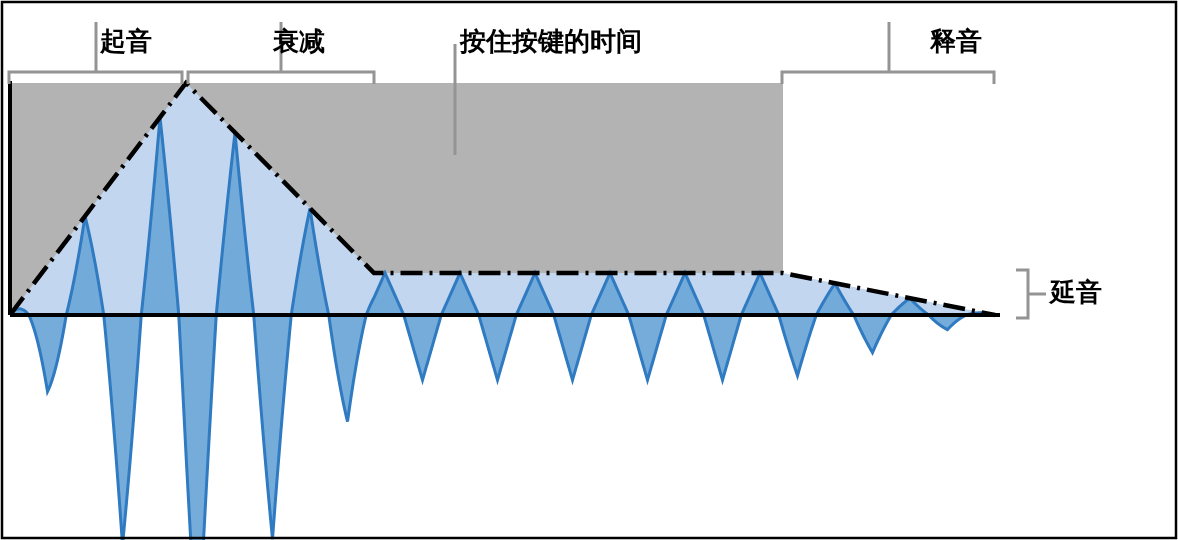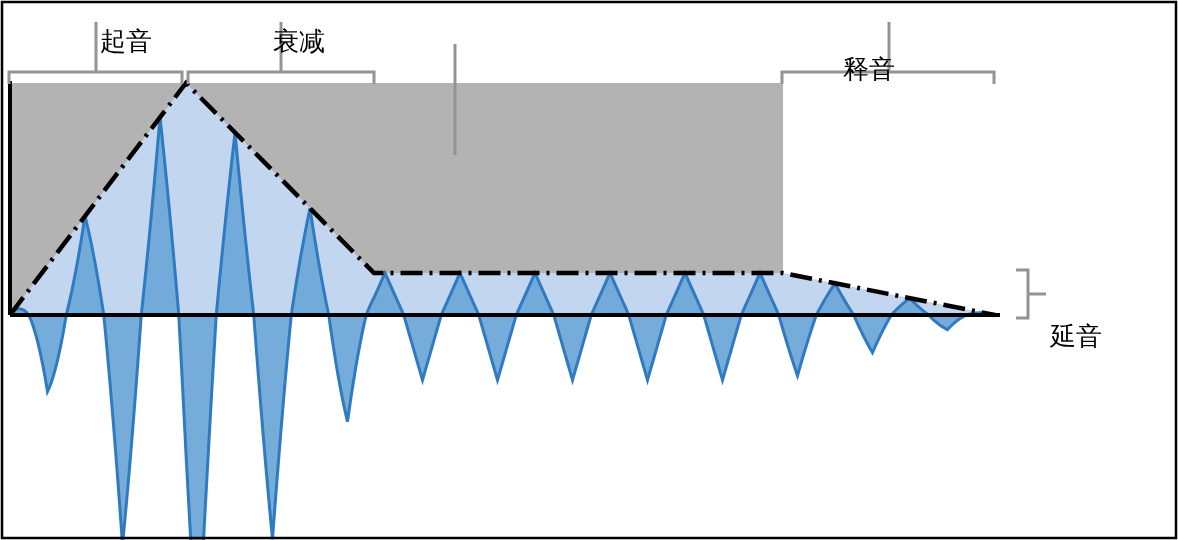--- a/index.html
+++ b/index.html
@@ -9,20 +9,21 @@
   }
   body {
     font-family: "Liberation Sans", "DejaVu Sans", sans-serif;
   }
   #stage {
     position: relative;
     width: 1178px;
     height: 540px;
     background: #ffffff;
     overflow: hidden;
+    font-weight: bold;
   }
   #figure {
     position: absolute;
     left: 0;
     top: 0;
     width: 1178px;
     height: 540px;
     display: block;
   }
   .lbl {
@@ -56,16 +57,17 @@
         <line x1="889" y1="22" x2="889" y2="72" stroke="#949494" stroke-width="3"></line>
         <line x1="455" y1="44" x2="455" y2="155" stroke="#949494" stroke-width="3"></line>
         <path d="M 1016 270 L 1028 270 L 1028 318 L 1016 318" fill="none" stroke="#949494" stroke-width="3"></path>
         <line x1="1028" y1="294" x2="1046" y2="294" stroke="#949494" stroke-width="3"></line>
         <rect x="2" y="2" width="1174" height="536" fill="none" stroke="#000000" stroke-width="2.5"></rect>
       </g>
   </svg>
 
   <div class="lbl" id="lbl-attack" style="left: 100px; top: 28px;">起音</div>
   <div class="lbl" id="lbl-decay" style="left: 273px; top: 28px;">衰减</div>
-  <div class="lbl" id="lbl-release" style="left: 843px; top: 28px; margin-top: 28px;">释音</div>
-  <div class="lbl" id="lbl-sustain" style="left: 1050px; top: 279px; margin-top: 44px;">延音</div>
+  <div class="lbl" id="lbl-key_hold" style="left: 460px; top: 28px;">按住按键的时间</div>
+  <div class="lbl" id="lbl-release" style="left: 930px; top: 28px;">释音</div>
+  <div class="lbl" id="lbl-sustain" style="left: 1050px; top: 279px;">延音</div>
 
 </div>
 
 </body></html>

